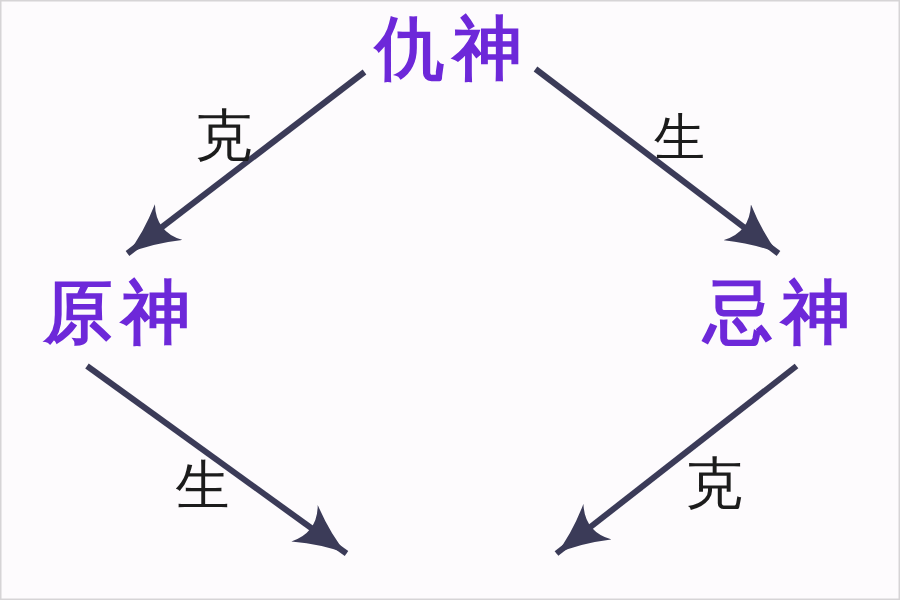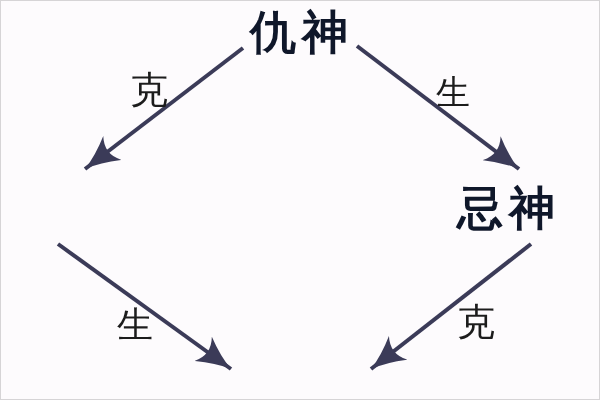--- a/index.html
+++ b/index.html
@@ -24,39 +24,39 @@
     width: 600px;
     height: 400px;
   }
   .node {
     position: absolute;
     transform: translate(-50%, -50%);
     font-family: "DejaVu Sans", "Liberation Sans", sans-serif;
     font-weight: 700;
     font-size: 46px;
     line-height: 1;
-    color: #0f172a;
+    color: #6d28d9;
     letter-spacing: 6px;
     white-space: nowrap;
   }
   .node span { margin-right: -6px; } 
   .edge-label {
     position: absolute;
     transform: translate(-50%, -50%);
     font-family: "DejaVu Serif", "Liberation Serif", serif;
     font-weight: 400;
     font-size: 36px;
     line-height: 1;
     color: #1c1c1c;
     white-space: nowrap;
   }
   
   #node-chou  { left: 298px; top: 31px;  }
   #node-yuan  { left: 77px;  top: 207px; }
-  #node-ji    { left: 505px; top: 207px; }
+  #node-ji    { left: 517px; top: 207px; }
   #node-yong  { left: 300px; top: 374px; }
   
   #label-ke-top      { left: 148px; top: 89px;  }
   #label-sheng-top   { left: 452px; top: 91px;  }
   #label-sheng-bottom{ left: 134px; top: 324px; }
   #label-ke-bottom   { left: 475px; top: 321px; }
 </style>
 </head>
 <body>
 
@@ -70,20 +70,23 @@
     </defs>
     <line x1="242" y1="47" x2="84" y2="168" stroke-width="4" marker-end="url(#stealth-head)" stroke="#3b3b58"></line>
     <line x1="356" y1="45" x2="518" y2="168" stroke-width="4" marker-end="url(#stealth-head)" stroke="#3b3b58"></line>
     <line x1="57" y1="243" x2="230" y2="368" stroke-width="4" marker-end="url(#stealth-head)" stroke="#3b3b58"></line>
     <line x1="530" y1="243" x2="370" y2="368" stroke-width="4" marker-end="url(#stealth-head)" stroke="#3b3b58"></line>
   </svg>
 
   <div class="node" id="node-chou">
     <span>仇神</span>
   </div>
+  <div class="node" id="node-yuan">
+    <span>原神</span>
+  </div>
   <div class="node" id="node-ji">
     <span>忌神</span>
   </div>
 
   <div class="edge-label" id="label-ke-top" style="font-size:38px">克</div>
   <div class="edge-label" id="label-sheng-top" style="font-size:34px">生</div>
   <div class="edge-label" id="label-sheng-bottom" style="font-size:36px">生</div>
   <div class="edge-label" id="label-ke-bottom" style="font-size:38px">克</div>
 
 </div>

